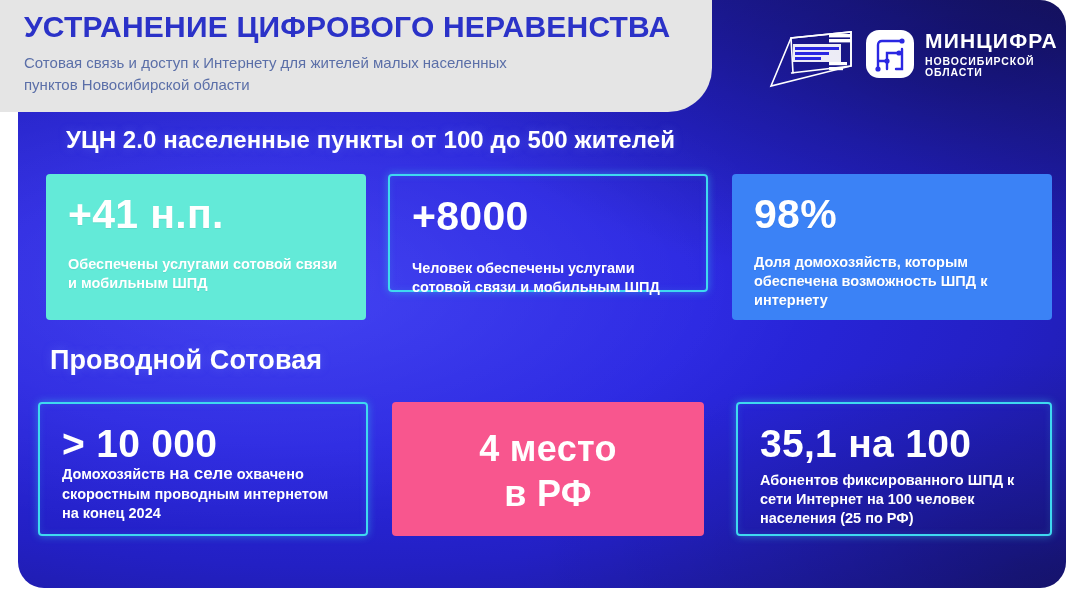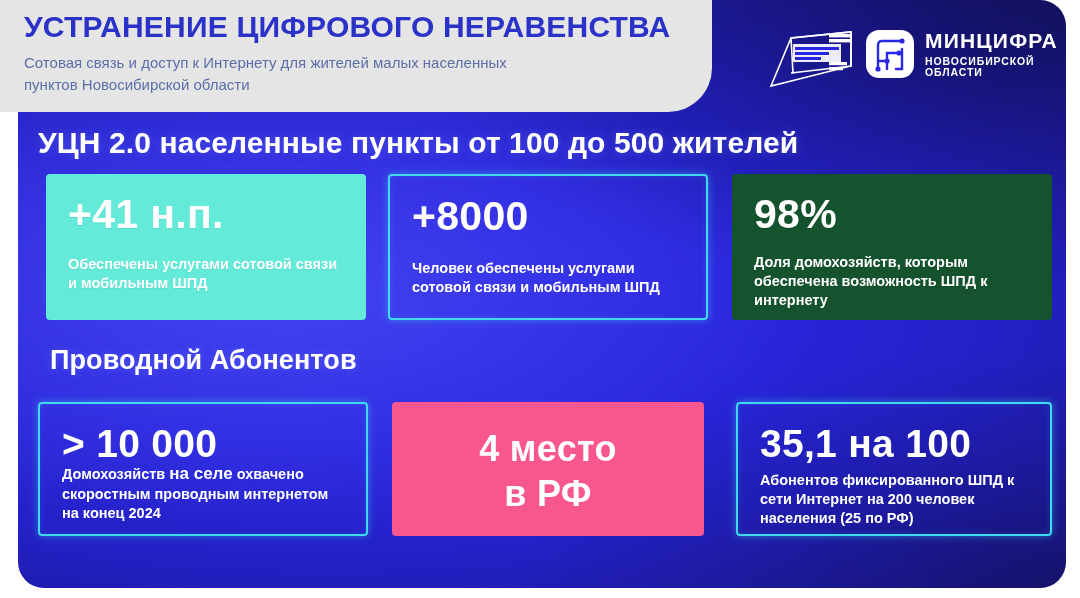--- a/index.html
+++ b/index.html
@@ -108,33 +108,33 @@
 
   
   .section-title {
     position: absolute;
     color: #ffffff;
     font-weight: 700;
     letter-spacing: 0.1px;
     z-index: 4;
     text-shadow: 0 0 10px rgba(120,140,255,0.35);
   }
-  #sec1 { left: 38px; top: 126px; font-size: 30px; }
+  #sec1 { left: 66px; top: 126px; font-size: 24px; }
   #sec2 { left: 50px; top: 345px; font-size: 27px; }
 
   
   .card {
     position: absolute;
     border-radius: 4px;
     z-index: 4;
     padding: 20px 22px 16px 22px;
   }
 
   .card.filled-cyan  { background: #63ead8; }
-  .card.filled-green { background: #14532d; }
+  .card.filled-green { background: #3b82f6; }
   .card.filled-pink  { background: #f8568e; }
   .card.outlined {
     background: transparent;
     border: 2.2px solid #3fd9f0;
     box-shadow: 0 0 9px rgba(63,217,240,0.45), inset 0 0 7px rgba(63,217,240,0.14);
   }
 
   .card .big {
     color: #ffffff;
     font-weight: 700;
@@ -152,21 +152,21 @@
     margin-top: 16px;
   }
 
   .card.filled-cyan  .big,
   .card.filled-cyan  .desc,
   .card.filled-green .big,
   .card.filled-green .desc { text-shadow: 0 1px 1px rgba(0,0,0,0.07); }
 
   
   #card-unp   { left: 46px;  top: 174px; width: 320px; height: 146px; }
-  #card-ppl   { left: 388px; top: 174px; width: 320px; height: 146px; }
+  #card-ppl   { left: 388px; top: 174px; width: 320px; height: 118px; }
   #card-pct   { left: 732px; top: 174px; width: 320px; height: 146px; }
 
   #card-hh    { left: 38px;  top: 402px; width: 330px; height: 134px; }
   #card-rank  { left: 392px; top: 402px; width: 312px; height: 134px;
                 display: flex; flex-direction: column; align-items: center;
                 justify-content: center; }
   #card-subs  { left: 736px; top: 402px; width: 316px; height: 134px; }
 
   
   #card-unp .big  { font-size: 41px; }
@@ -258,30 +258,30 @@
   <div class="card outlined" id="card-ppl">
     <div class="big">+8000</div>
     <div class="desc">Человек обеспечены услугами сотовой связи и мобильным ШПД</div>
   </div>
 
   <div class="card filled-green" id="card-pct">
     <div class="big">98%</div>
     <div class="desc">Доля домохозяйств, которым обеспечена возможность ШПД к интернету</div>
   </div>
 
-  <div class="section-title" id="sec2">Проводной Абонентов</div>
+  <div class="section-title" id="sec2">Проводной Сотовая</div>
 
   <div class="card outlined" id="card-hh">
     <div class="big">&gt; 10 000</div>
     <div class="desc"><span>Домохозяйств </span><span class="em">на селе</span><span> охвачено скоростным проводным интернетом на конец 2024</span></div>
   </div>
 
   <div class="card filled-pink" id="card-rank">
     <div class="rank-line1">4 место</div>
     <div class="rank-line2">в РФ</div>
   </div>
 
   <div class="card outlined" id="card-subs">
     <div class="big">35,1 на 100</div>
-    <div class="desc">Абонентов фиксированного ШПД к сети Интернет на 200 человек населения (25 по РФ)</div>
+    <div class="desc">Абонентов фиксированного ШПД к сети Интернет на 100 человек населения (25 по РФ)</div>
   </div>
 
 </div>
 
 </body></html>

